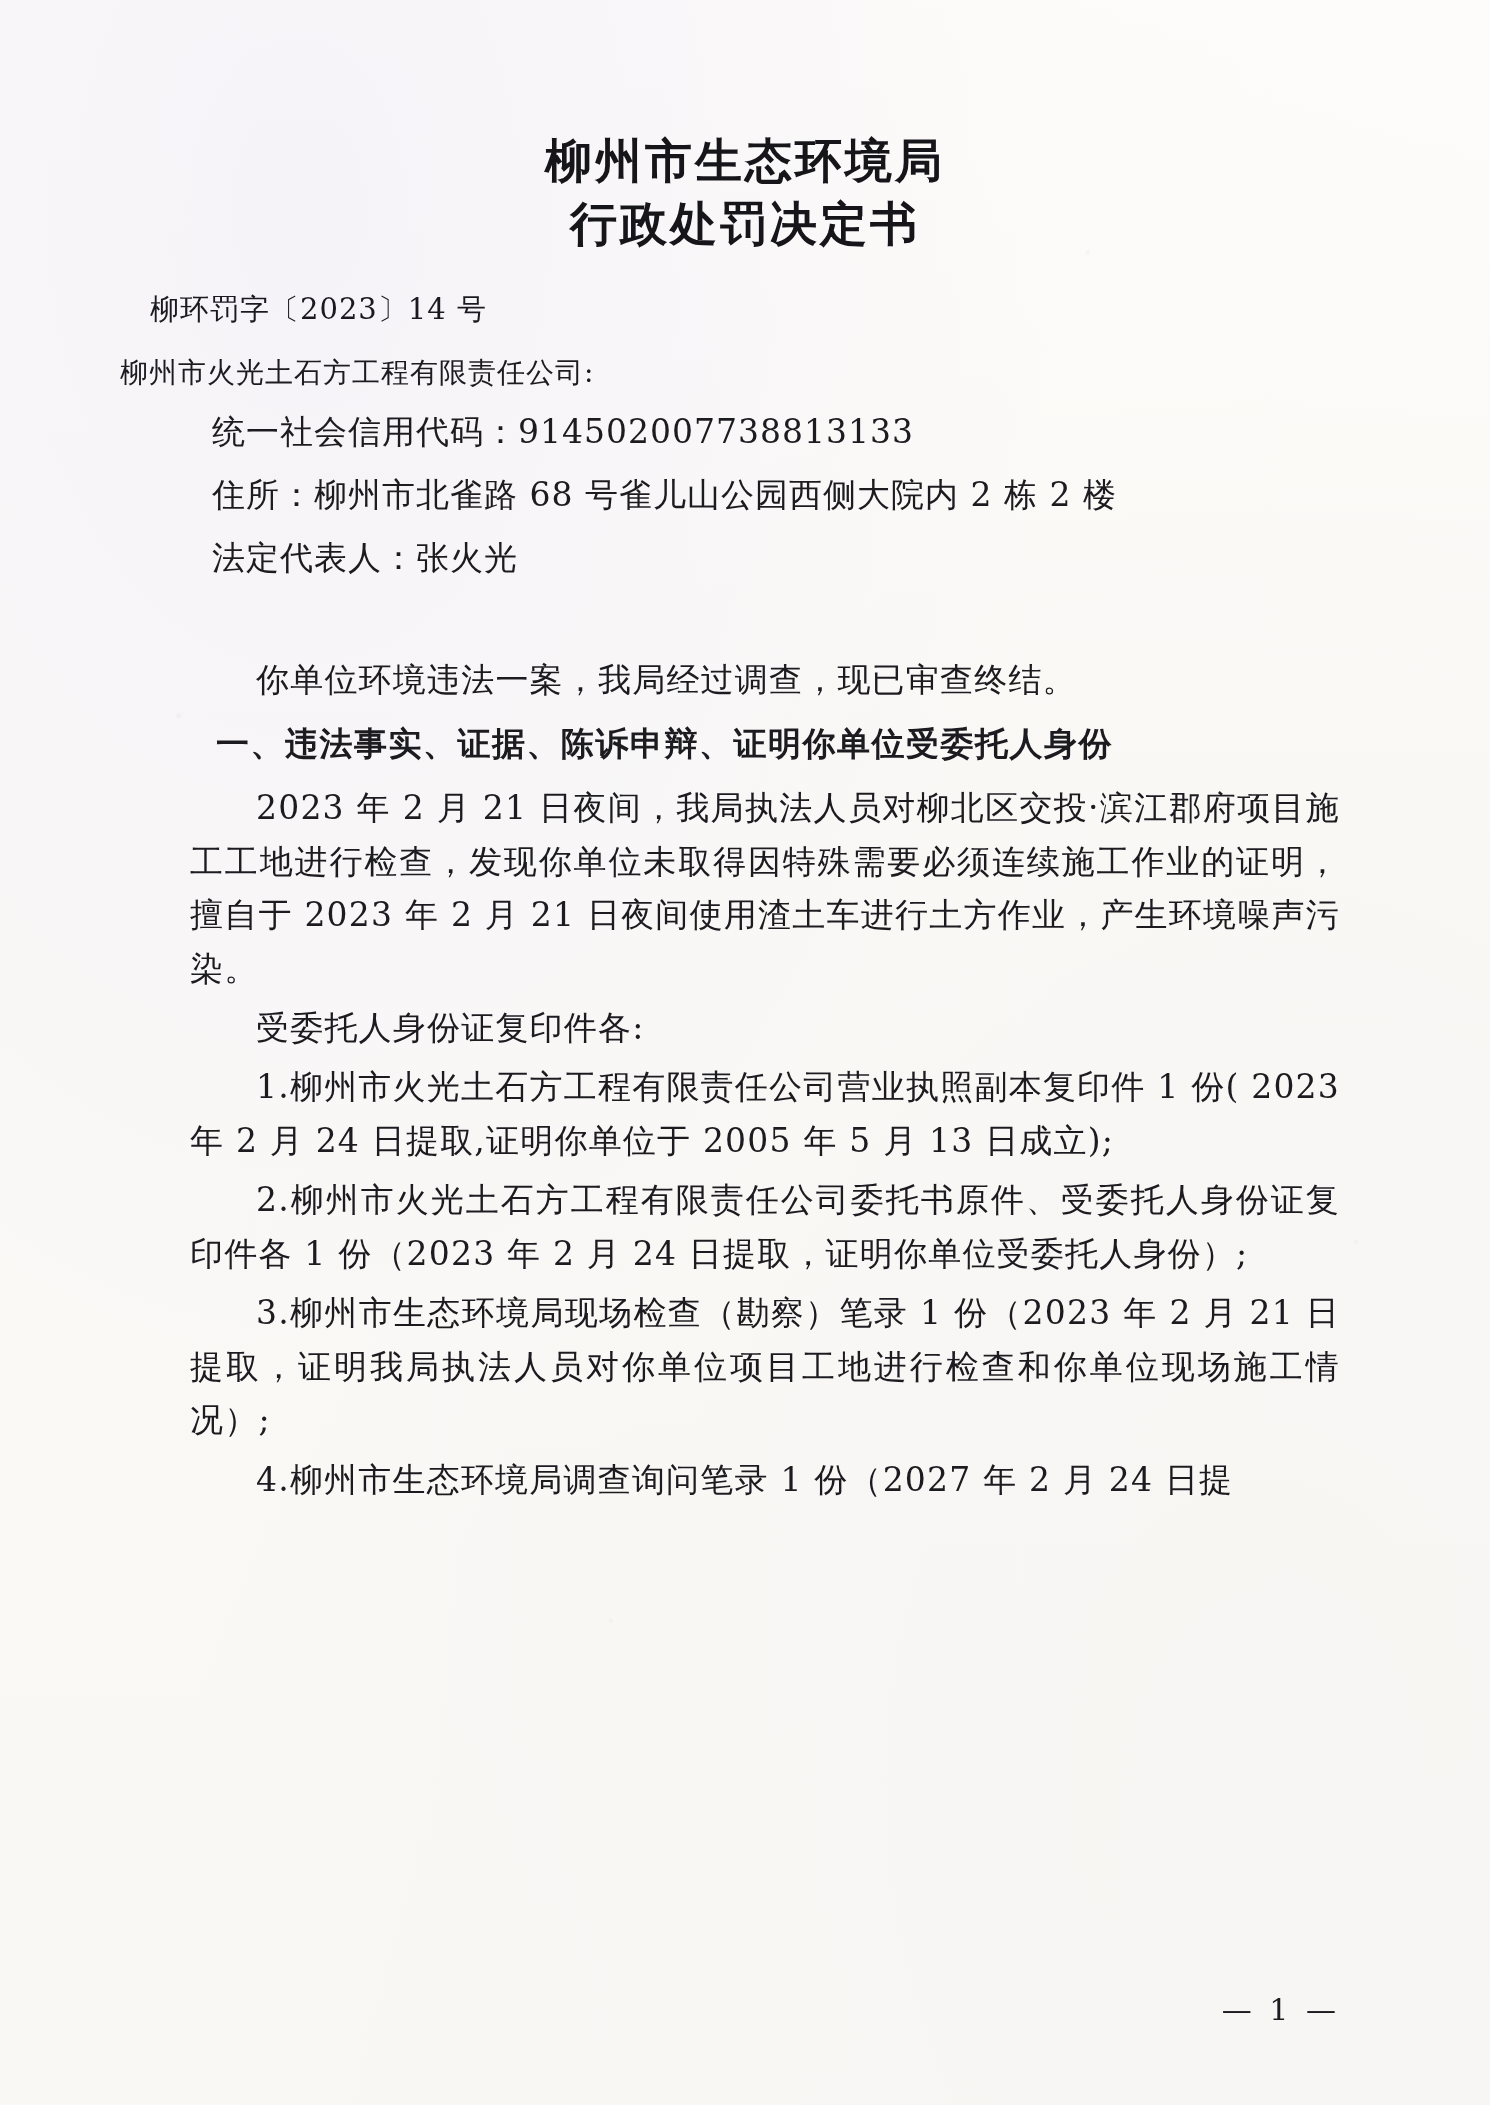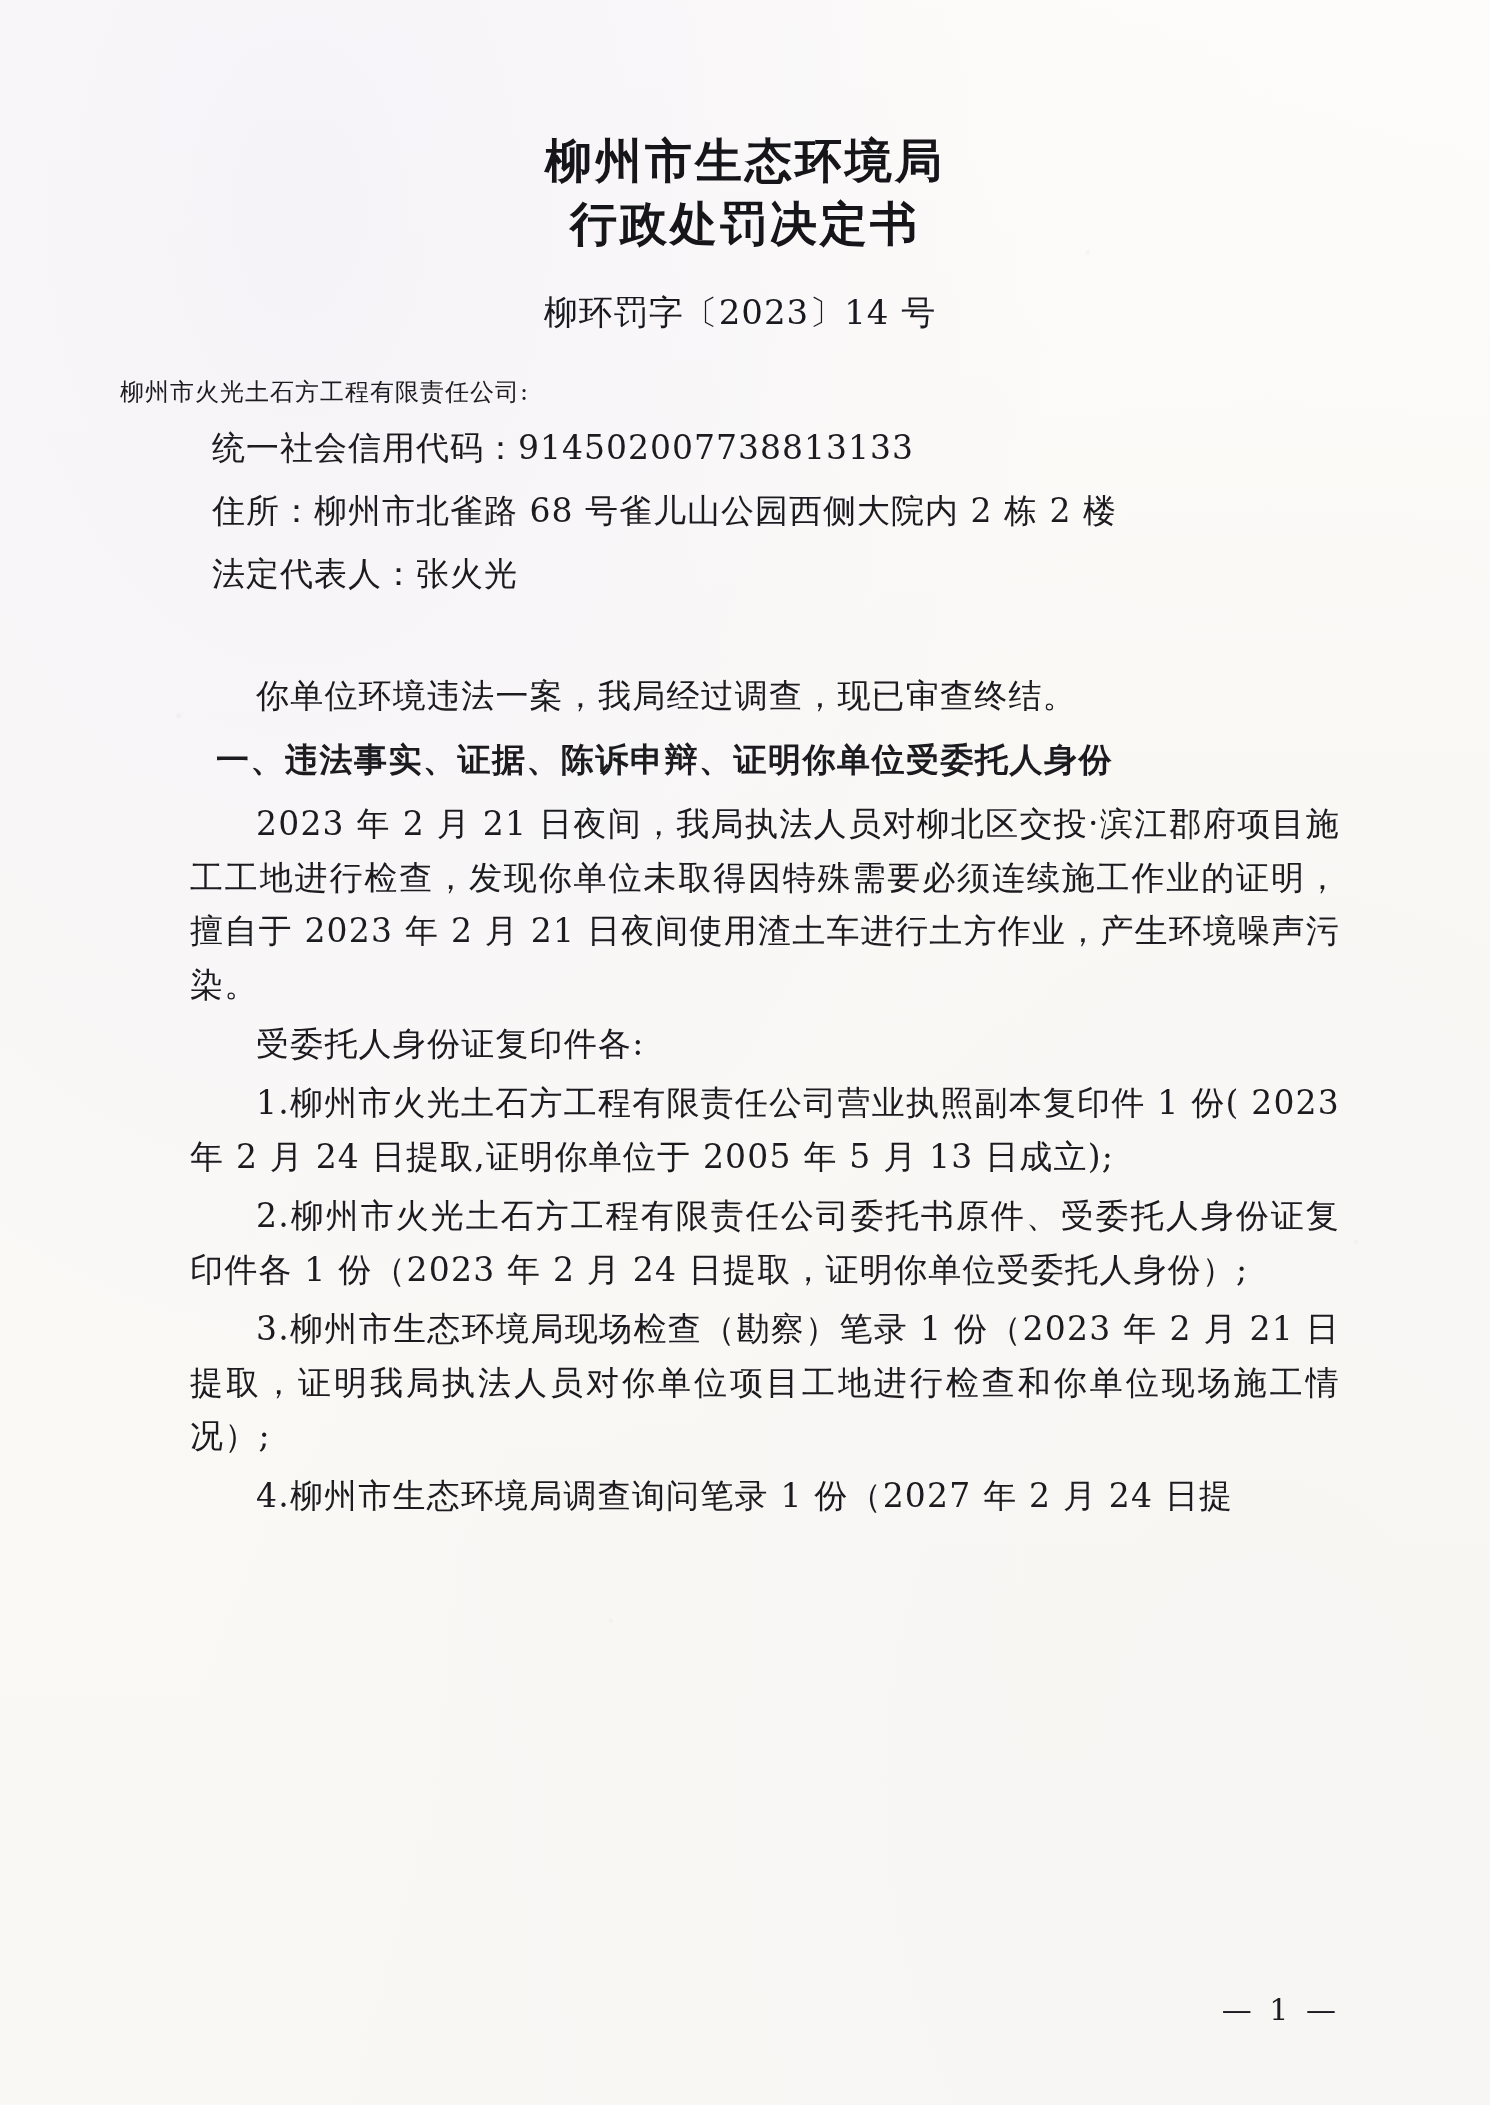--- a/index.html
+++ b/index.html
@@ -43,31 +43,31 @@
   }
   .title-line1, .title-line2 {
     font-family: "DejaVu Sans", "Liberation Sans", sans-serif;
     font-weight: 700;
     font-size: 47px;
     letter-spacing: 3px;
     line-height: 1.34;
     color: #15151a;
   }
   .doc-number {
-    text-align: center;
+    text-align: left;
     margin-top: 34px;
     margin-right: 10px;
-    font-size: 34px;
+    font-size: 29px;
     letter-spacing: 1px;
     color: #191920;
   }
 
   .addressee {
-    margin-top: 40px;
-    font-size: 24px;
+    margin-top: 24px;
+    font-size: 28px;
     letter-spacing: 1px;
     margin-left: -30px;
   }
   .info-line {
     margin-top: 18px;
     font-size: 33px;
     letter-spacing: 1px;
     text-indent: 62px;
   }
 

